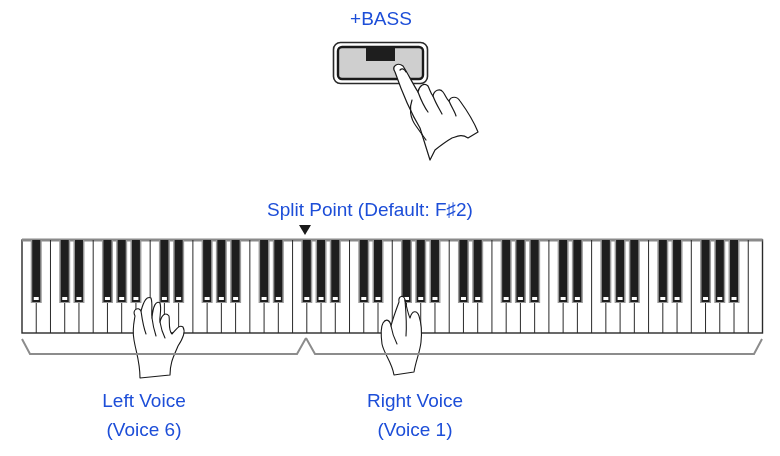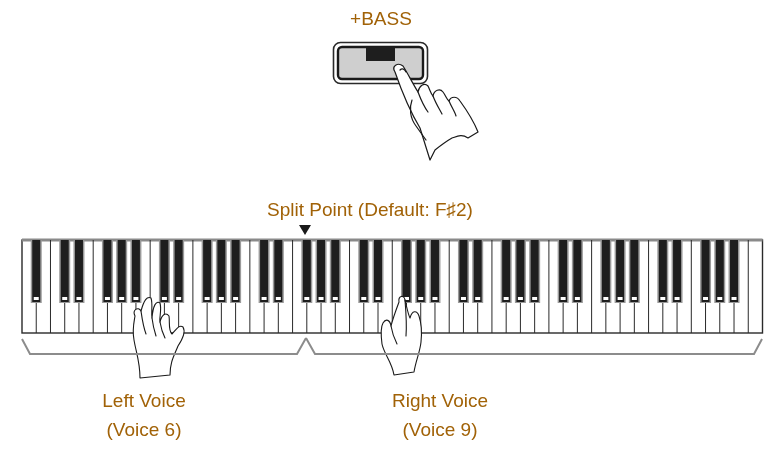--- a/index.html
+++ b/index.html
@@ -1,40 +1,40 @@
 <!DOCTYPE html>
 <html><head>
 <meta charset="utf-8">
 <style>
   html, body { margin: 0; padding: 0; background: #ffffff; }
   body { width: 780px; height: 456px; position: relative; overflow: hidden;
          font-family: "Liberation Sans", sans-serif; color: #1a1a1a; }
-  .label { position: absolute; font-size: 19px; line-height: 22px; white-space: nowrap; color: #a16207; }
+  .label { position: absolute; font-size: 19px; line-height: 22px; white-space: nowrap; color: #1d4ed8; }
   .center { transform: translateX(-50%); text-align: center; }
   #bass-label { left: 381px; top: 8px; }
   #split-label { left: 370px; top: 199px; text-align: right; }
   #left-voice { left: 144px; top: 386px; }
-  #right-voice { left: 415px; top: 386px; margin-left: 25px; }
+  #right-voice { left: 415px; top: 386px; }
   .voice-line { display: block; line-height: 29px; }
   svg { position: absolute; left: 0; top: 0; }
 </style>
 </head>
 <body>
 
 <div id="bass-label" class="label center">+BASS</div>
 
 <div id="split-label" class="label center">Split Point (Default: F♯2)</div>
 
 <div id="left-voice" class="label center">
   <span class="voice-line">Left Voice</span>
   <span class="voice-line">(Voice 6)</span>
 </div>
 <div id="right-voice" class="label center">
   <span class="voice-line">Right Voice</span>
-  <span class="voice-line">(Voice 9)</span>
+  <span class="voice-line">(Voice 1)</span>
 </div>
 
 <svg width="780" height="456" viewBox="0 0 780 456" xmlns="http://www.w3.org/2000/svg">
 
   <g>
     <rect x="333.5" y="42.5" width="94" height="41" rx="7" ry="7" fill="#ffffff" stroke="#2a2a2a" stroke-width="1.6"></rect>
     <rect x="338" y="47" width="85" height="32" rx="4" ry="4" fill="#cfcfcf" stroke="#1a1a1a" stroke-width="2.4"></rect>
     <rect x="366" y="47" width="29" height="14" fill="#1e1e1e"></rect>
   </g>
 

